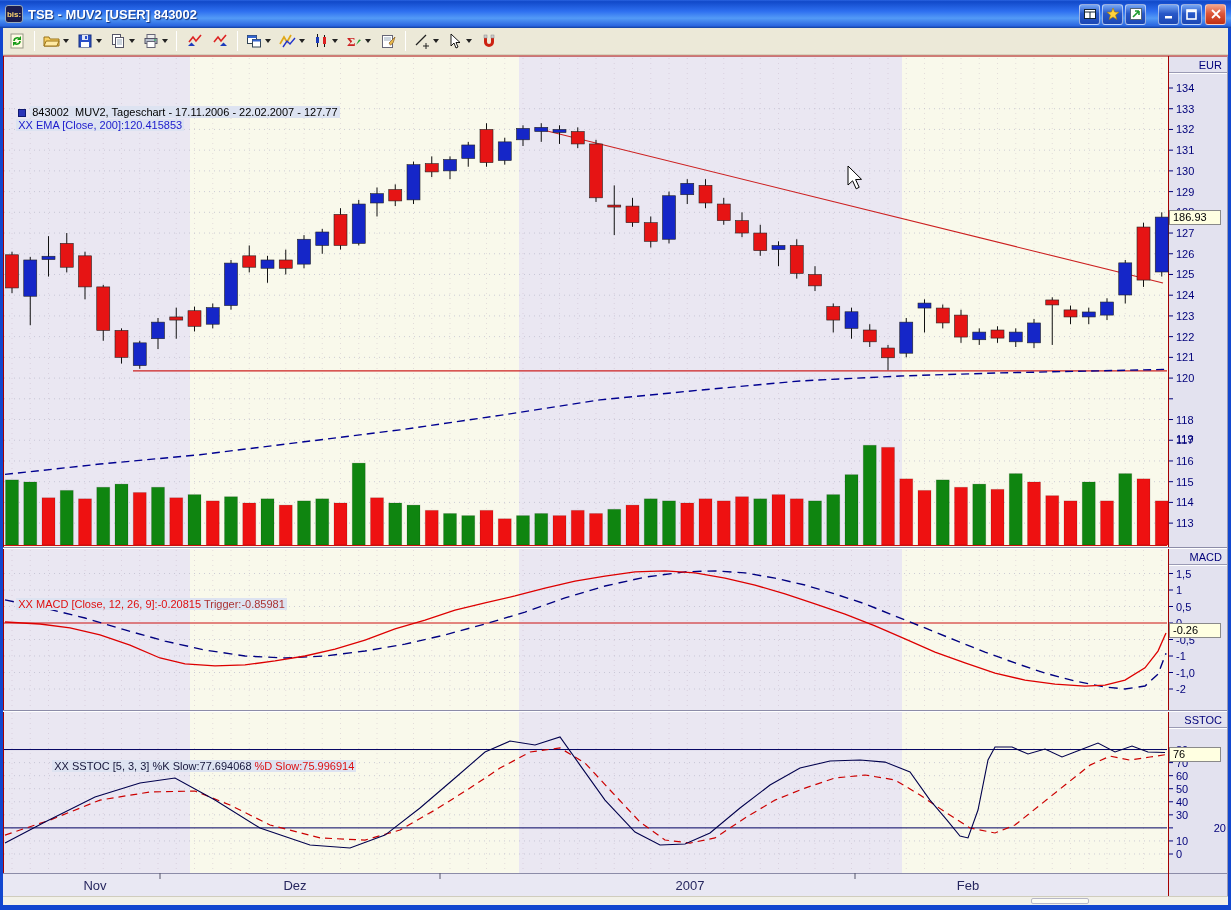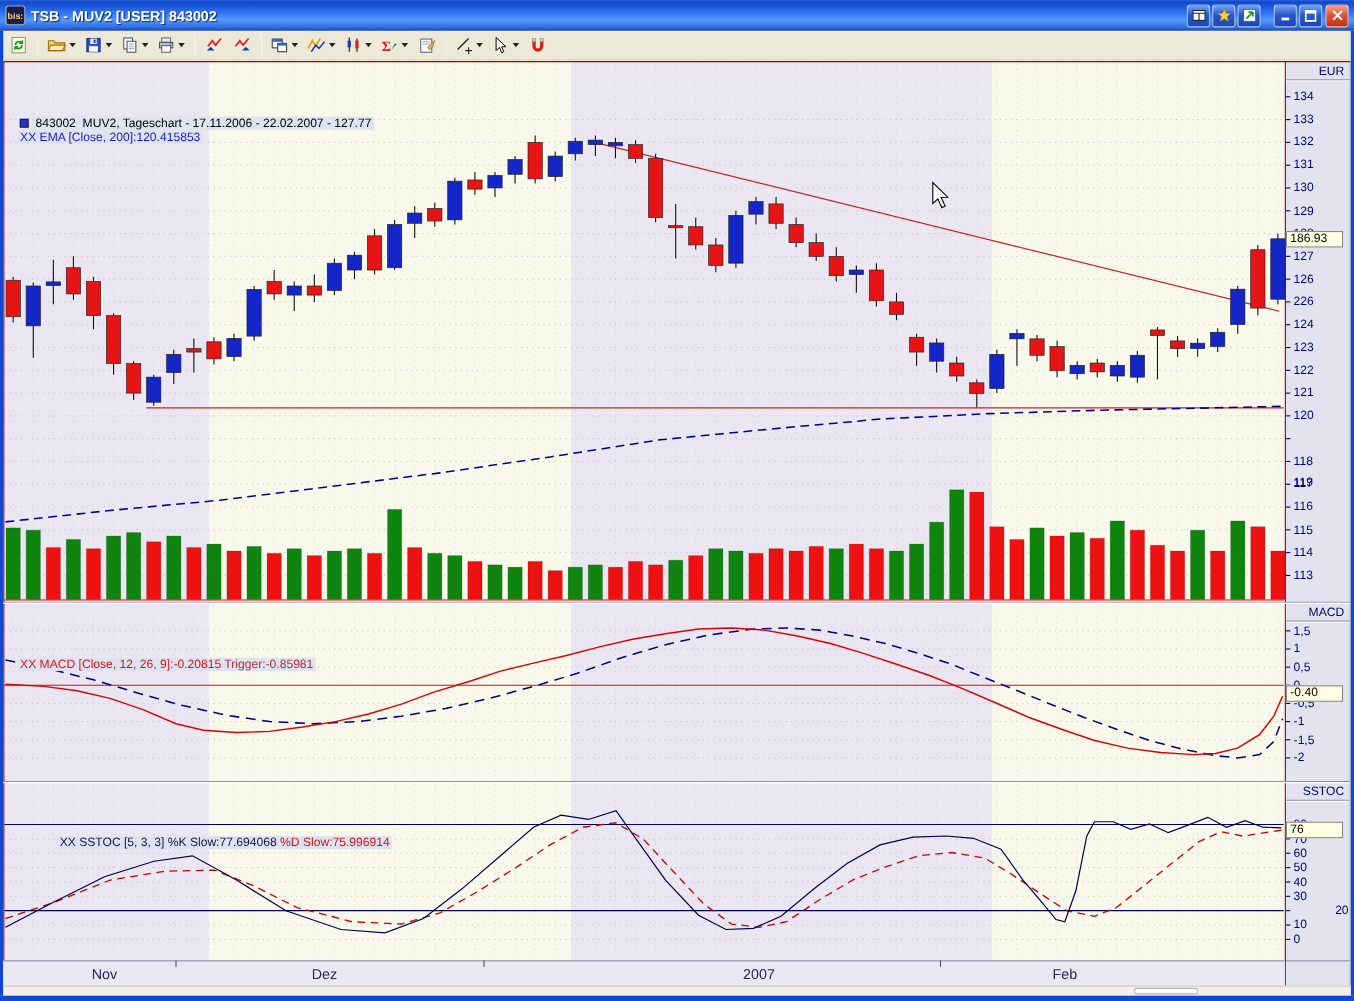--- a/index.html
+++ b/index.html
@@ -795,50 +795,50 @@
     </svg>
 <div class="axlbl" style="top: 82px;">134</div>
     <div class="axlbl" style="top: 102.72px;">133</div>
     <div class="axlbl" style="top: 123.44px;">132</div>
     <div class="axlbl" style="top: 144.16px;">131</div>
     <div class="axlbl" style="top: 164.88px;">130</div>
     <div class="axlbl" style="top: 185.6px;">129</div>
     <div class="axlbl" style="top: 206.32px;">128</div>
     <div class="axlbl" style="top: 227.04px;">127</div>
     <div class="axlbl" style="top: 247.76px;">126</div>
-    <div class="axlbl" style="top: 268.48px;">226</div>
+    <div class="axlbl" style="top: 268.48px;">125</div>
     <div class="axlbl" style="top: 289.2px;">124</div>
     <div class="axlbl" style="top: 309.92px;">123</div>
     <div class="axlbl" style="top: 330.64px;">122</div>
     <div class="axlbl" style="top: 351.36px;">121</div>
     <div class="axlbl" style="top: 372.08px;">120</div>
     <div class="axlbl" style="top: 385px; margin-top: 48px;">119</div>
     <div class="axlbl" style="top: 413.52px;">118</div>
     <div class="axlbl" style="top: 434.24px;">117</div>
     <div class="axlbl" style="top: 454.96px;">116</div>
     <div class="axlbl" style="top: 475.68px;">115</div>
     <div class="axlbl" style="top: 496.4px;">114</div>
     <div class="axlbl" style="top: 517.12px;">113</div>
     <div class="axlbl" style="top: 567.5px;">1,5</div>
     <div class="axlbl" style="top: 584px;">1</div>
     <div class="axlbl" style="top: 600.5px;">0,5</div>
     <div class="axlbl" style="top: 617px;">0</div>
     <div class="axlbl" style="top: 633.5px;">-0,5</div>
     <div class="axlbl" style="top: 650px;">-1</div>
-    <div class="axlbl" style="top: 666.5px;">-1,5</div>
+    <div class="axlbl" style="top: 666.5px;">-1,0</div>
     <div class="axlbl" style="top: 683px;">-2</div>
     <div class="axlbl" style="top: 743.544px;">80</div>
     <div class="axlbl" style="top: 756.601px;">70</div>
     <div class="axlbl" style="top: 769.658px;">60</div>
     <div class="axlbl" style="top: 782.715px;">50</div>
     <div class="axlbl" style="top: 795.772px;">40</div>
     <div class="axlbl" style="top: 808.829px;">30</div>
     <div class="axlbl" style="top: 821.886px; text-align: right;">20</div>
     <div class="axlbl" style="top: 834.943px;">10</div>
     <div class="axlbl" style="top: 848px;">0</div>
     <div class="tag" style="top:210px;">186.93</div>
-    <div class="tag" style="top:623px;">-0.40</div>
+    <div class="tag" style="top:623px;">-0.26</div>
     <div class="tag" style="top:747px;">76</div>
     <div class="month-lbl" style="left: 95px;">Nov</div>
     <div class="month-lbl" style="left: 295px;">Dez</div>
     <div class="month-lbl" style="left: 690px;">2007</div>
     <div class="month-lbl" style="left: 968px;">Feb</div>
   </div>
 
 </body></html>

